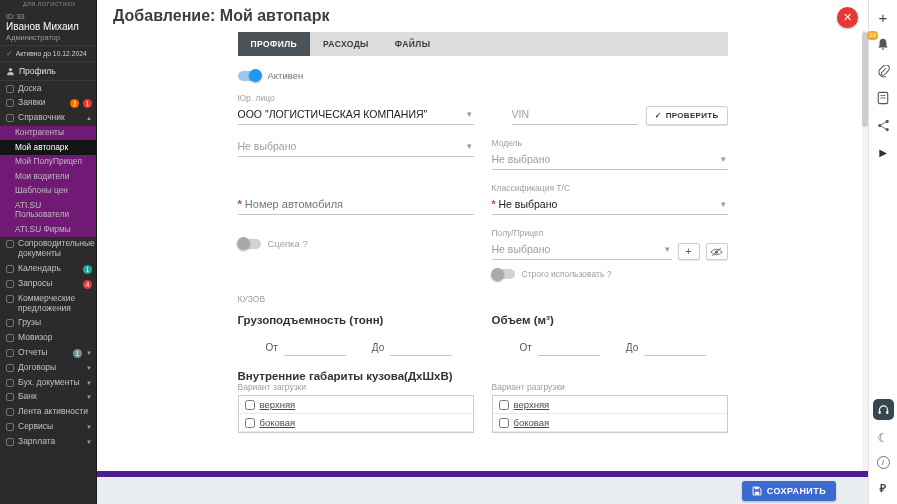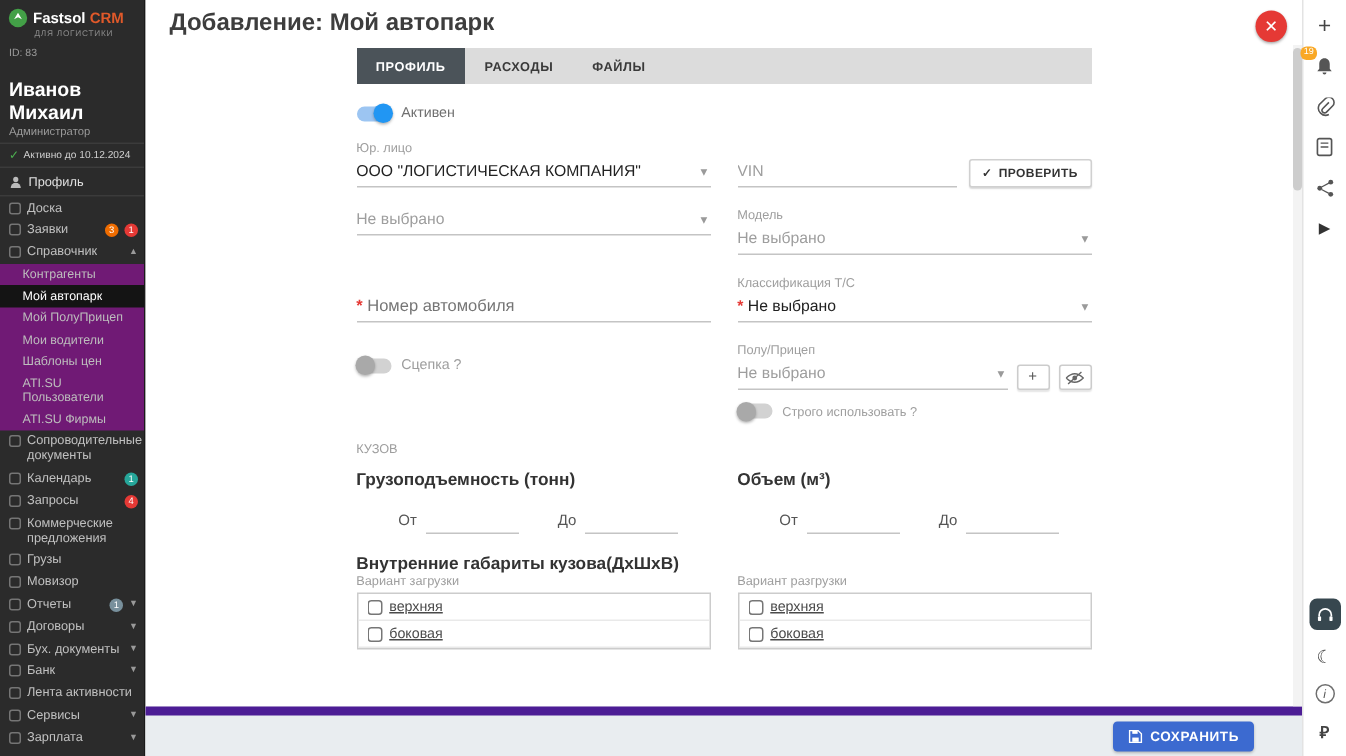--- a/index.html
+++ b/index.html
@@ -8,21 +8,21 @@
   .app { display:flex; width:897px; height:504px; }
 
   
   .sidebar { width:97px; min-width:97px; background:#2b2b2b; color:#c4c4c4; overflow:hidden; border-right:1px solid #1a1a1a; }
   .logo-row { display:flex; align-items:center; gap:3px; padding:5px 4px 0 5px; }
   .logo-text { font-size:10px; font-weight:bold; color:#fff; white-space:nowrap; }
   .logo-crm { color:#e0592a; }
   .logo-tag { font-size:5.5px; color:#8d8d8d; letter-spacing:.5px; padding:1px 0 3px 23px; }
   .user-block { padding:3px 6px 3px; }
   .user-id { font-size:7px; color:#9a9a9a; }
-  .user-name { font-size:13px; font-weight:bold; color:#fff; margin-top:13px; }
+  .user-name { font-size:10px; font-weight:normal; color:#fff; margin-top:1px; }
   .user-role { font-size:7.5px; color:#9a9a9a; margin-top:1px; }
   .active-until { display:flex; align-items:center; gap:3px; padding:3px 6px; font-size:6.8px; color:#cfcfcf; border-top:1px solid #3b3b3b; }
   .green-check { color:#4caf50; font-size:8px; }
   .profile-row { display:flex; align-items:center; gap:4px; padding:4px 6px; font-size:8.5px; color:#e0e0e0; border-top:1px solid #3b3b3b; border-bottom:1px solid #3b3b3b; cursor:pointer; }
   .nav { font-size:8.5px; }
   .nav-item { display:flex; align-items:flex-start; gap:4px; padding:2.5px 4px 2.5px 6px; cursor:pointer; color:#c0c0c0; }
   .nav-ico { width:8px; height:8px; border:1px solid #8f8f8f; border-radius:2px; margin-top:1px; flex:none; opacity:.75; }
   .nav-label { flex:1; line-height:1.15; }
   .badge { font-size:6.3px; min-width:9px; height:9px; line-height:9px; border-radius:5px; text-align:center; color:#fff; padding:0 1px; margin-top:1px; flex:none; }
   .b-orange { background:#ef6c00; } .b-red { background:#e53935; }
@@ -57,21 +57,21 @@
   .row.align-end { align-items:flex-end; }
   .col { flex:1; min-width:0; }
   .field-label { font-size:8.5px; color:#9e9e9e; margin-bottom:3px; }
   .select { position:relative; border-bottom:1px solid #c4c4c4; padding:2px 14px 4px 0; font-size:10.5px; color:#212121; cursor:pointer; min-height:17px; }
   .select.ph { color:#9e9e9e; }
   .select::after { content:"▾"; position:absolute; right:2px; top:3px; color:#9a9a9a; font-size:9px; }
   .req::before { content:"* "; color:#e53935; font-weight:bold; }
   .input-line { border:0; border-bottom:1px solid #c4c4c4; width:100%; font-size:10.5px; padding:2px 0 4px; outline:none; background:transparent; color:#212121; font-family:"Liberation Sans", sans-serif; }
   .input-line::placeholder { color:#9e9e9e; }
   .vin-wrap { display:flex; align-items:flex-end; gap:8px; }
-  .vin-wrap .input-line { flex:1; }
+  .vin-wrap .input-line { flex:1;margin-left:20px; }
   .check-btn { border:1px solid #d0d0d0; background:#fff; font-size:8px; font-weight:bold; letter-spacing:.3px; padding:4px 8px; display:flex; gap:4px; align-items:center; box-shadow:0 1px 1px rgba(0,0,0,.15); border-radius:2px; cursor:pointer; color:#333; white-space:nowrap; }
   .line-field { border-bottom:1px solid #c4c4c4; padding:2px 0 4px; font-size:11px; color:#757575; cursor:text; }
   .trailer-row { display:flex; align-items:flex-end; gap:6px; }
   .trailer-row .select { flex:1; }
   .sq-btn { border:1px solid #ccc; background:#fff; min-width:22px; height:17px; font-size:10px; display:flex; align-items:center; justify-content:center; border-radius:2px; cursor:pointer; color:#555; box-shadow:0 1px 1px rgba(0,0,0,.1); }
   .sub-toggle-row { display:flex; align-items:center; gap:7px; margin-top:9px; }
   .section-label { font-size:8.5px; color:#9e9e9e; margin:15px 0 10px; }
   .group-title { font-size:11.5px; font-weight:bold; color:#333; }
   .fromto { display:flex; gap:26px; margin-top:11px; padding-left:28px; }
   .ft { display:flex; align-items:flex-end; gap:6px; }
@@ -100,27 +100,20 @@
   .plus-glyph { font-size:15px; color:#444; }
   .play-glyph { font-size:10px; color:#333; }
   .moon-glyph { font-size:12px; color:#444; }
 </style>
 </head>
 <body>
 
 <div class="app">
 
   <aside class="sidebar">
-    <div class="logo-row">
-      <svg width="14" height="14" viewBox="0 0 16 16">
-          <circle cx="8" cy="8" r="7" fill="#43a047"></circle>
-          <path d="M5 9 L8 4 L11 9 L8 7.5 Z" fill="#fff"></path>
-        </svg>
-      <span class="logo-text"><span>Fastsol</span> <span class="logo-crm">CRM</span></span>
-    </div>
     <div class="logo-tag">ДЛЯ ЛОГИСТИКИ</div>
     <div class="user-block">
       <div class="user-id">ID: 83</div>
       <div class="user-name">Иванов Михаил</div>
       <div class="user-role">Администратор</div>
     </div>
     <div class="active-until">
       <span class="green-check">✓</span>
       <span>Активно до 10.12.2024</span>
     </div>

